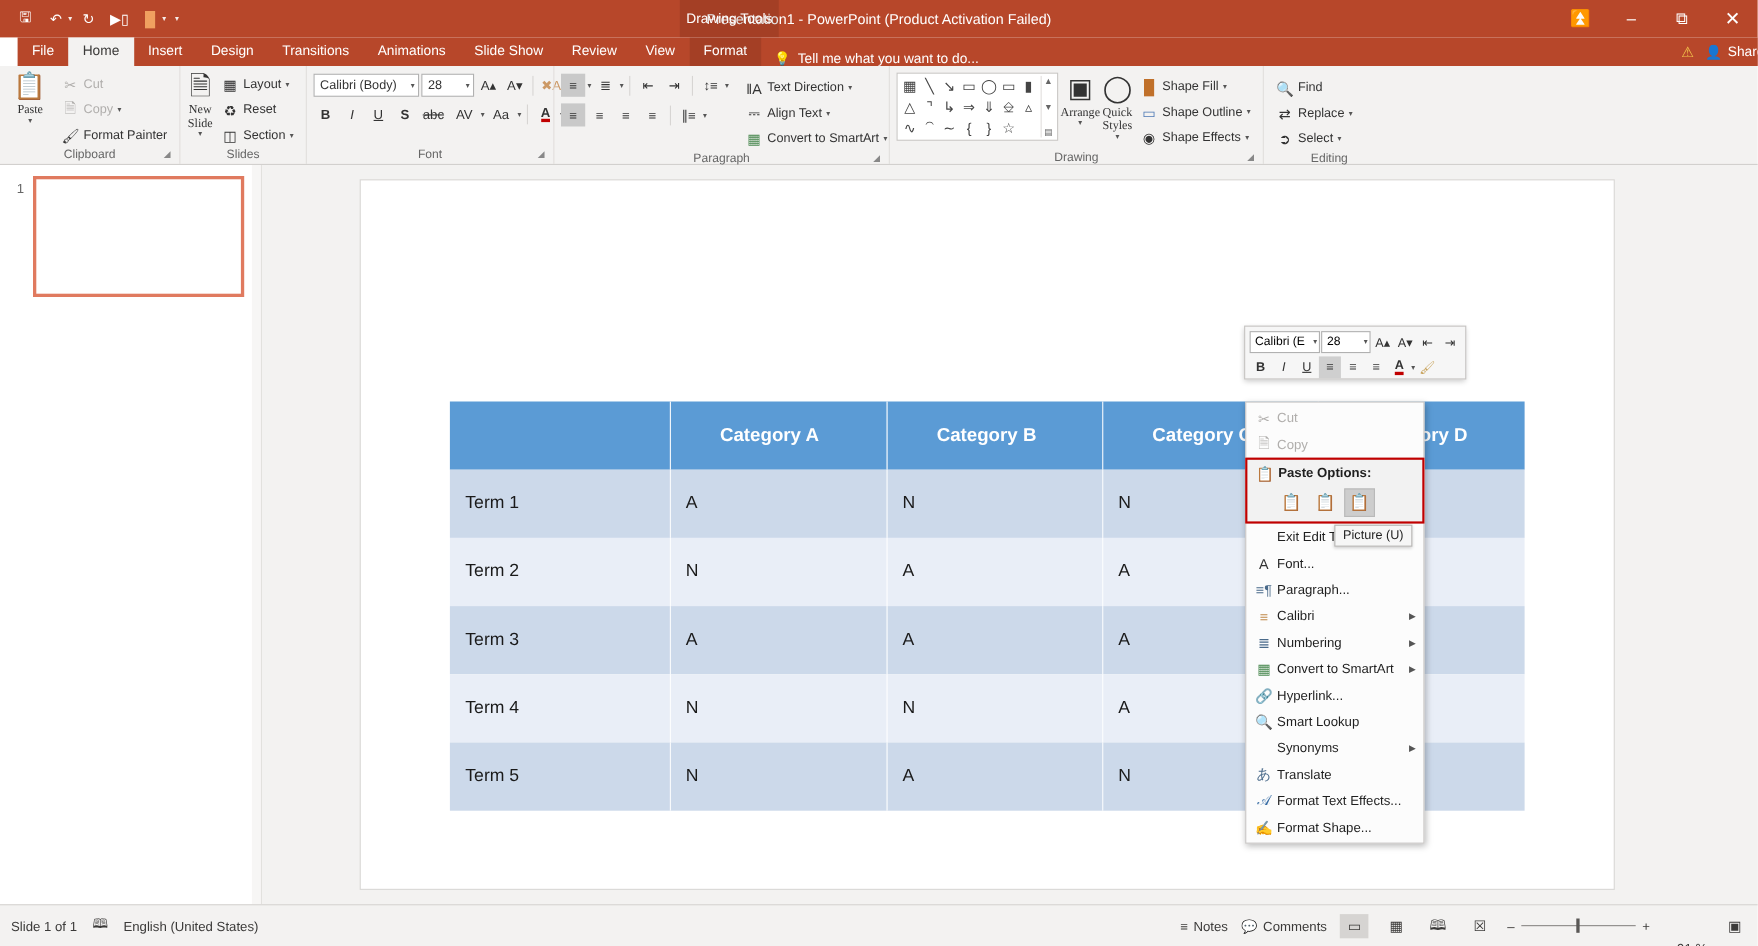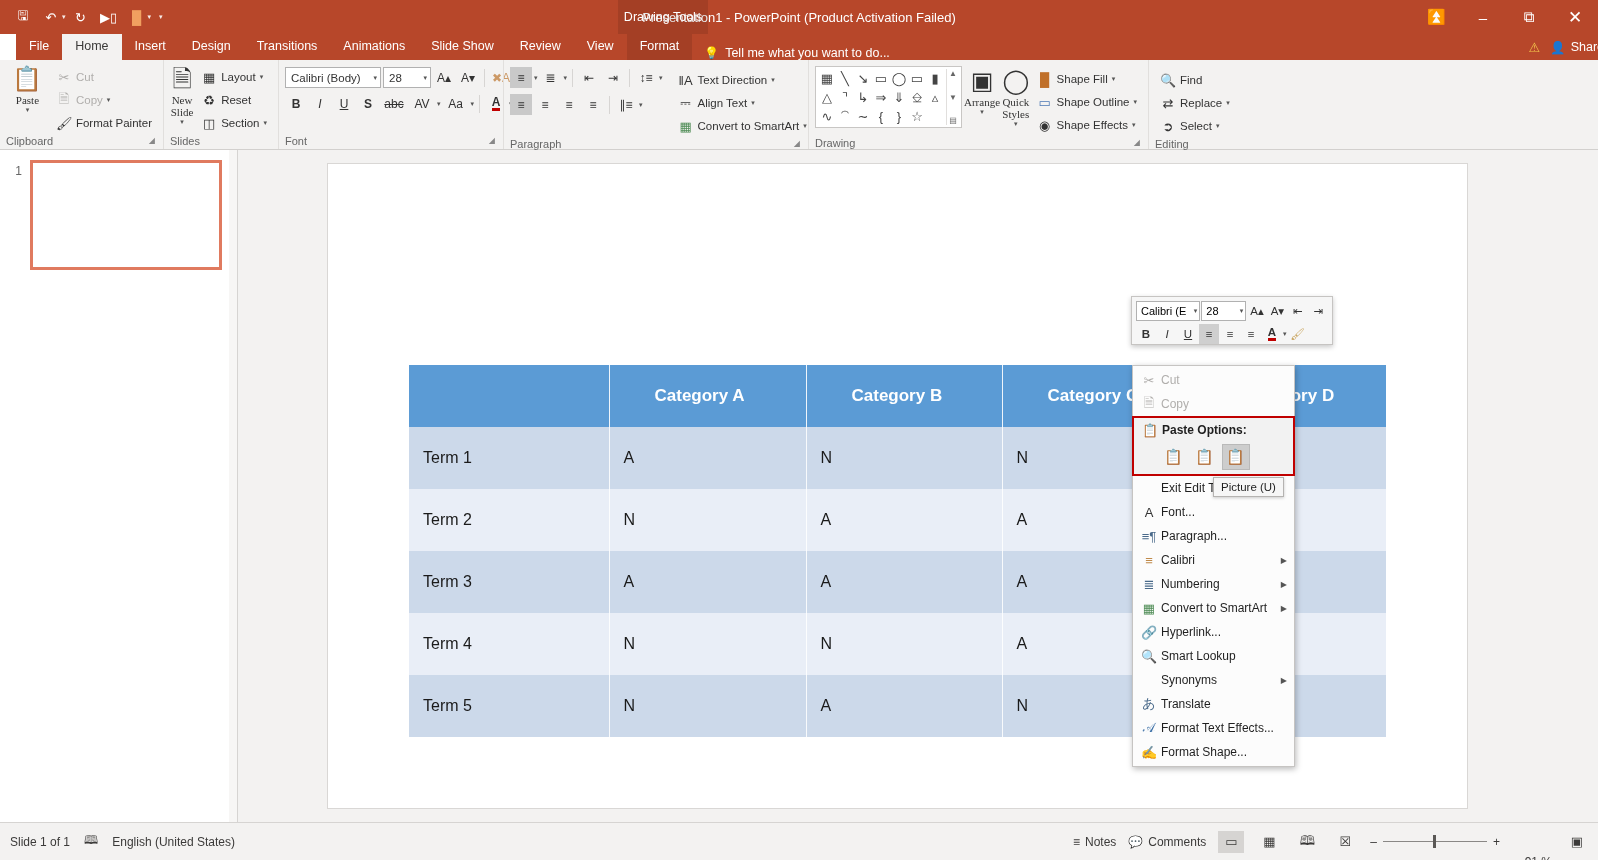--- a/index.html
+++ b/index.html
@@ -67,21 +67,21 @@
   
   .ribbon {
     position: absolute; left: 0; top: 60px; width: 1598px; height: 90px;
     background: #f3f2f1; border-bottom: 1px solid #d2d0ce;
     display: flex; align-items: stretch; font-size: 11.5px; color: #333;
   }
   .grp { position: relative; display: flex; flex-direction: column; padding: 4px 6px 0 6px; }
   .grp + .grp { border-left: 1px solid #e1dfdd; }
   .grp-body { display: flex; flex: 1; align-items: flex-start; gap: 2px; }
   .grp-label {
-    text-align: left; font-size: 11px; color: #666; height: 15px; line-height: 15px;
+    text-align: center; font-size: 11px; color: #666; height: 15px; line-height: 15px;
     position: relative;
   }
   .dlg-launcher { position: absolute; right: 2px; bottom: 1px; font-size: 8px; color: #888; }
 
   .bigbtn {
     display: flex; flex-direction: column; align-items: center; justify-content: flex-start;
     width: 50px; padding-top: 2px; cursor: default;
   }
   .bigbtn .ic { font-size: 24px; line-height: 26px; }
   .bigbtn .lb { font-size: 11px; text-align: center; line-height: 12px; margin-top: 2px; font-family: Liberation Serif, serif; }

